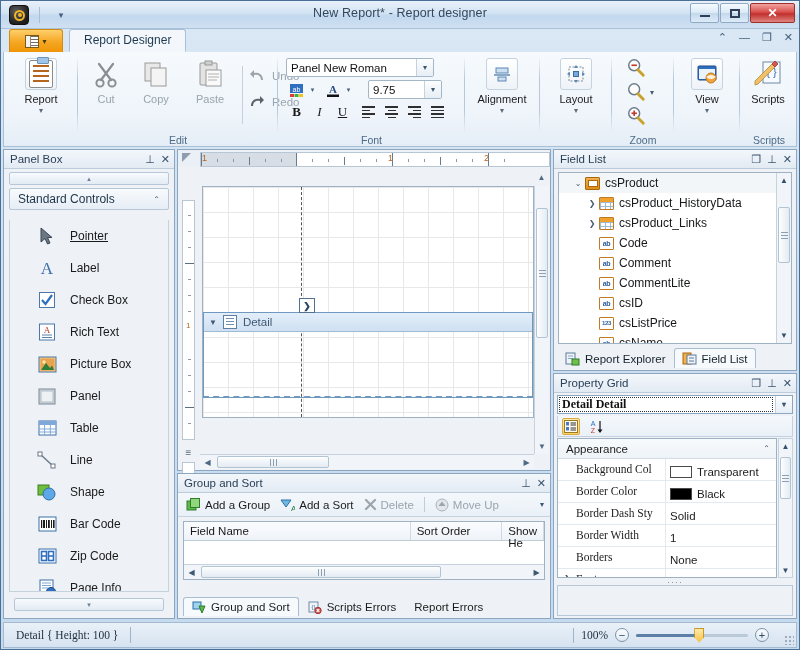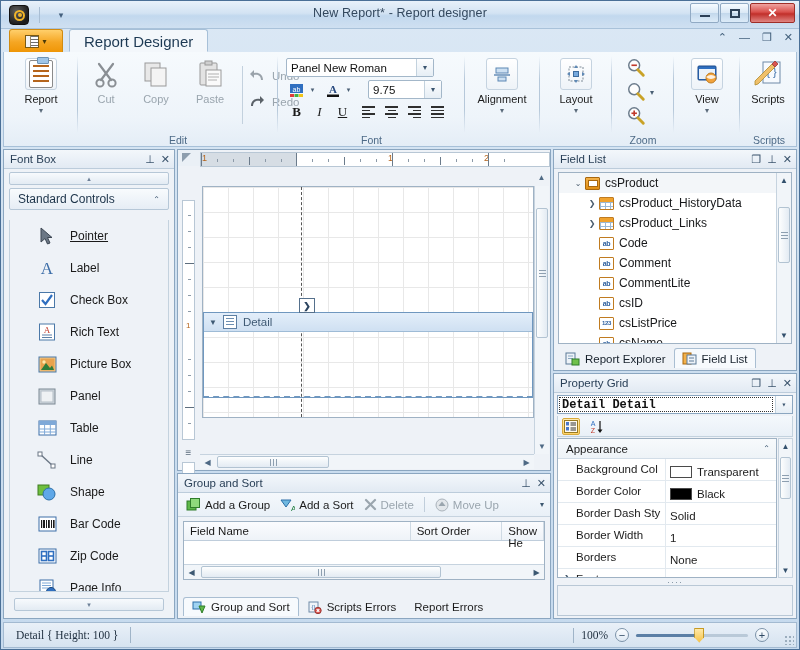--- a/index.html
+++ b/index.html
@@ -91,21 +91,21 @@
   }
   .file-tab .bookicon .bleft { width: 5px; border-right: 1px solid #9a8a6a; background:#f3f3f3;}
   .file-tab .bookicon .brite {
     flex: 1; background:
       linear-gradient(180deg, transparent 1px, #6f6f6f 1px, #6f6f6f 2px, transparent 2px) 0 2px/100% 3px repeat-y;
   }
   .file-tab .caret { font-size: 8px; color: #4a3a08; }
   .ribbon-tab {
     position: absolute; left: 68px; top: 0; height: 23px;
     padding: 3px 14px 0 14px;
-    font-size: 15px; color: #1d3953;
+    font-size: 12px; color: #1d3953;
     background: #f3f7fb;
     border: 1px solid #a7c0d8; border-bottom: 1px solid #f3f7fb;
     border-radius: 3px 3px 0 0;
   }
   .ribbon-right { position: absolute; right: 6px; top: 2px; display: flex; gap: 12px; color: #43607c; font-size: 11px;}
   .ribbon-right span { cursor: default; }
 
   
   .ribbon {
     position: relative; height: 95px; margin: 0 2px;
@@ -359,38 +359,38 @@
             border:1px solid transparent; border-bottom:none;}
   .fl-tab.sel { background:#f7fafd; border-color:#a9bed2; border-radius:3px 3px 0 0;}
 
   
   #propgrid { right: 0; top: 224px; width: 244px; bottom: 0; }
   .pg-combo {
     position:absolute; left:3px; right:3px; top:21px; height:19px;
     background:#fff; border:1px solid #8ba6c0;
     display:flex; align-items:center; padding-left:4px;
     font-size:12px; font-weight:bold; color:#111;
-    font-family:Liberation Mono, monospace;
+    font-family:Liberation Serif, serif;
   }
   .pg-combo .dotted { position:absolute; left:1px; right:19px; top:1px; bottom:1px; border:1px dotted #333; pointer-events:none;}
   .pg-combo .cbtn2 {position:absolute;right:0;top:0;bottom:0;width:17px;border-left:1px solid #c3d2de;
     background:linear-gradient(180deg,#fcfdfe,#e6eef5);display:flex;align-items:center;justify-content:center;font-size:8px;color:#3b556f;}
   .pg-tools { position:absolute; left:3px; right:3px; top:42px; height:21px;
     background:linear-gradient(180deg,#f4f8fc,#e9f0f7); border:1px solid #c3d2de; border-top:none;
     display:flex; align-items:center; gap:8px; padding-left:4px;}
   .pg-tool { width:18px;height:17px;display:flex;align-items:center;justify-content:center;}
   .pg-tool.sel { background:linear-gradient(180deg,#ffeab0,#fdd36a); border:1px solid #d8a93b; border-radius:2px;}
   .pg-table { position:absolute; left:3px; right:19px; top:64px; bottom:40px;
               background:#fff; border:1px solid #9fb2c4; overflow:hidden; }
   .pg-catrow { height:20px; display:flex; align-items:center; padding-left:8px;
                background:linear-gradient(180deg,#f7fafc,#eef3f7); border-bottom:1px solid #d2dde7;
                font-size:11.5px; color:#1c1c1c; position:relative;}
   .pg-catrow .chev{position:absolute;right:6px;font-size:8px;color:#3d5770;}
   .pg-row { height:22px; display:flex; border-bottom:1px solid #e2e9ef; font-size:11.5px;}
-  .pg-row .pname{ width:108px; padding:4px 0 0 18px; color:#1c1c1c; border-right:1px solid #e2e9ef; overflow:hidden; white-space:nowrap; position:relative;}
+  .pg-row .pname{ width:108px; padding:4px 0 0 18px; color:#1c1c1c; border-right:1px solid #e2e9ef; overflow:hidden; white-space:nowrap; position:relative;font-family:Liberation Serif, serif;}
   .pg-row .pname .expander{position:absolute;left:6px;top:5px;font-size:8px;color:#44586c;}
   .pg-row .pval { flex:1; padding:4px 0 0 4px; color:#1c1c1c; display:flex; align-items:center; gap:5px; overflow:hidden; white-space:nowrap;}
   .swatch { width:22px; height:12px; border:1px solid #4a4a4a; display:inline-block; flex:none; }
   .pg-vscroll{position:absolute; right:3px; top:64px; bottom:40px; width:15px; background:#f1f5f9; border:1px solid #c6d3df;}
   .pg-vscroll .sb-up,.pg-vscroll .sb-dn{height:14px;display:flex;align-items:center;justify-content:center;font-size:8px;color:#33506d;}
   .pg-vscroll .thumb{position:absolute;left:1px;right:1px;top:18px;height:42px;background:linear-gradient(90deg,#fdfefe,#e3ebf3);border:1px solid #b2c3d2;border-radius:2px;display:flex;align-items:center;justify-content:center;}
   .pg-splitter{position:absolute;left:3px;right:3px;bottom:33px;height:7px;display:flex;align-items:center;justify-content:center;color:#7d8f9f;font-size:9px;letter-spacing:1px;}
   .pg-desc{position:absolute;left:3px;right:3px;bottom:2px;height:31px;background:#eef2f7;border:1px solid #b9c8d6;}
 
   
@@ -692,21 +692,21 @@
         <div>Scripts</div>
       </div>
       <div class="rlabel">Scripts</div>
     </div>
   </div>
 
   <div class="workarea">
 
     <div class="panel" id="toolbox">
       <div class="panel-cap">
-        <span>Font Box</span>
+        <span>Panel Box</span>
         <span class="cap-btns">
           <span class="pin">⊥</span>
           <span>✕</span>
         </span>
       </div>
       <div class="tb-scrollup">▴</div>
       <div class="tb-group">
         <span>Standard Controls</span>
         <span class="chev">⌃</span>
       </div>

